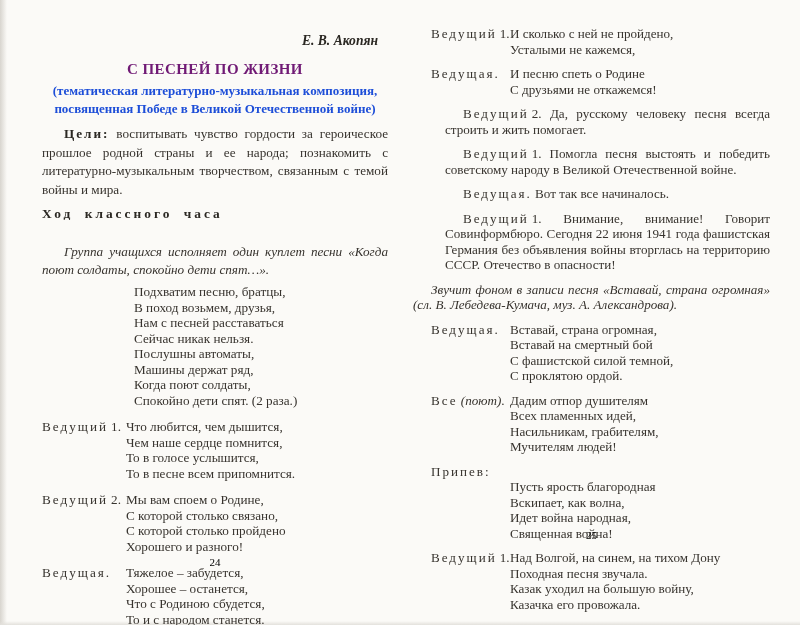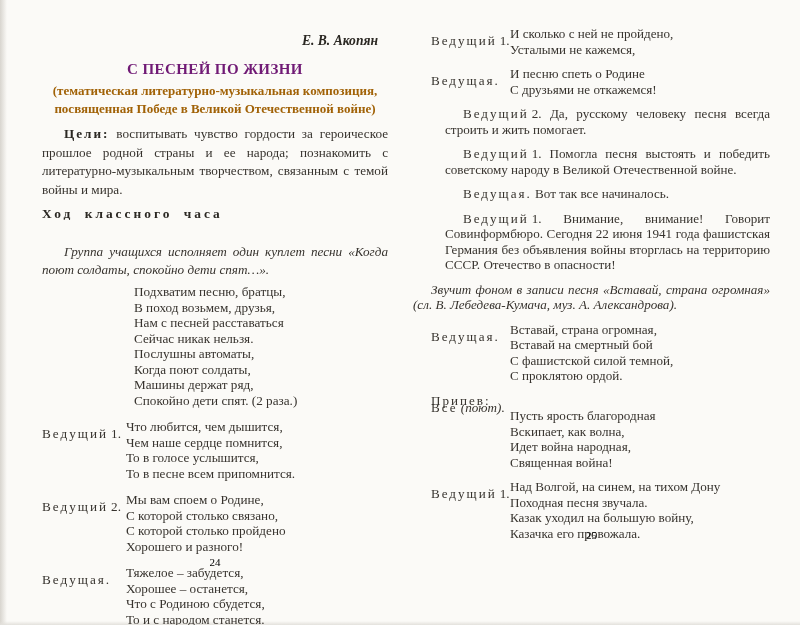--- a/index.html
+++ b/index.html
@@ -18,37 +18,37 @@
   .page{position:relative;box-sizing:border-box;height:625px;}
   .page-left{width:400px;padding:33px 12px 0 42px;}
   .page-right{width:400px;padding:26px 30px 0 13px;}
 
   
   .author{text-align:right;font-style:italic;font-weight:bold;
     font-size:13.6px;line-height:15px;color:#2b2823;padding-right:10px;}
   .book-title{text-align:center;font-weight:bold;font-size:15px;
     letter-spacing:.4px;line-height:20px;margin:11px 0 0;color:#701a75;}
   .subtitle{text-align:center;font-weight:bold;font-size:13px;
-    line-height:18px;margin-top:3px;color:#a16207;}
+    line-height:18px;margin-top:3px;color:#1d4ed8;}
   .goals{font-size:13.2px;line-height:18.5px;text-align:justify;
     text-indent:22px;margin:7px 0 0;}
   .goals .lsp{font-weight:bold;color:#2b2823;}
   .section-heading{text-align:left;font-weight:bold;font-size:13.4px;
     letter-spacing:3px;word-spacing:5px;line-height:18px;margin:6px 0 0;
     color:#2b2823;}
   .direction{font-style:italic;font-size:13.2px;line-height:18px;
     text-align:justify;text-indent:22px;margin:20px 0 0;}
 
   
   .lsp{letter-spacing:2px;}
   .poem{margin:5px 0 0 92px;font-size:13.2px;line-height:15.5px;}
   .poem .vline{margin:0;}
   .vline{white-space:nowrap;}
   .vblock{position:relative;margin-top:11px;font-size:13.2px;line-height:15.5px;}
-  .vblock .speaker{position:absolute;left:0;top:7px;}
+  .vblock .speaker{position:absolute;left:0;top:0;}
   .vblock .vlines{margin-left:84px;}
   .page-right .vblock .speaker{left:18px;}
   .page-right .vblock .vlines{margin-left:97px;}
   .page-right .vblock,.page-right .pblock,.page-right .noteblock,
   .page-right .cblock{margin-top:9px;font-size:13.1px;line-height:15.5px;}
   .page-right > .flow > :first-child{margin-top:0;}
   .pblock{text-align:justify;text-indent:18px;margin-bottom:0;margin-left:32px;}
   .noteblock{font-style:italic;text-align:justify;text-indent:18px;margin-bottom:0;}
   .cblock .chlabel{margin-left:18px;}
   .cblock .vlines{margin-left:97px;}
@@ -77,22 +77,22 @@
     </div>
     <p class="goals"><span class="lsp">Цели:</span> <span>воспитывать чувство гордости за героическое прошлое родной страны и ее народа; познакомить с литературно-музыкальным творчеством, связанным с темой войны и мира.</span></p>
     <h2 class="section-heading">Ход классного часа</h2>
     <p class="direction">Группа учащихся исполняет один куплет песни «Когда поют солдаты, спокойно дети спят…».</p>
     <div class="poem">
         <div class="vline">Подхватим песню, братцы,</div>
         <div class="vline">В поход возьмем, друзья,</div>
         <div class="vline">Нам с песней расставаться</div>
         <div class="vline">Сейчас никак нельзя.</div>
         <div class="vline">Послушны автоматы,</div>
+        <div class="vline">Машины держат ряд,</div>
         <div class="vline">Когда поют солдаты,</div>
-        <div class="vline">Машины держат ряд,</div>
         <div class="vline">Спокойно дети спят. (2 раза.)</div>
       </div>
     <div class="flow">
         <div class="vblock">
           <span class="speaker"><span class="lsp">Ведущий</span><span class="num">1.</span></span>
           <div class="vlines">
             <div class="vline">Что любится, чем дышится,</div>
             <div class="vline">Чем наше сердце помнится,</div>
             <div class="vline">То в голосе услышится,</div>
             <div class="vline">То в песне всем припомнится.</div>
@@ -145,20 +145,26 @@
           <span class="speaker"><span class="lsp">Ведущая.</span></span>
           <div class="vlines">
             <div class="vline">Вставай, страна огромная,</div>
             <div class="vline">Вставай на смертный бой</div>
             <div class="vline">С фашистской силой темной,</div>
             <div class="vline">С проклятою ордой.</div>
           </div>
         </div>
         <div class="vblock">
           <span class="speaker"><span class="lsp">Все</span> <i>(поют)</i>.</span>
+          <div class="vlines">
+            <div class="vline">Дадим отпор душителям</div>
+            <div class="vline">Всех пламенных идей,</div>
+            <div class="vline">Насильникам, грабителям,</div>
+            <div class="vline">Мучителям людей!</div>
+          </div>
         </div>
         <div class="cblock">
           <div class="chlabel lsp">Припев:</div>
           <div class="vlines">
             <div class="vline">Пусть ярость благородная</div>
             <div class="vline">Вскипает, как волна,</div>
             <div class="vline">Идет война народная,</div>
             <div class="vline">Священная война!</div>
           </div>
         </div>

